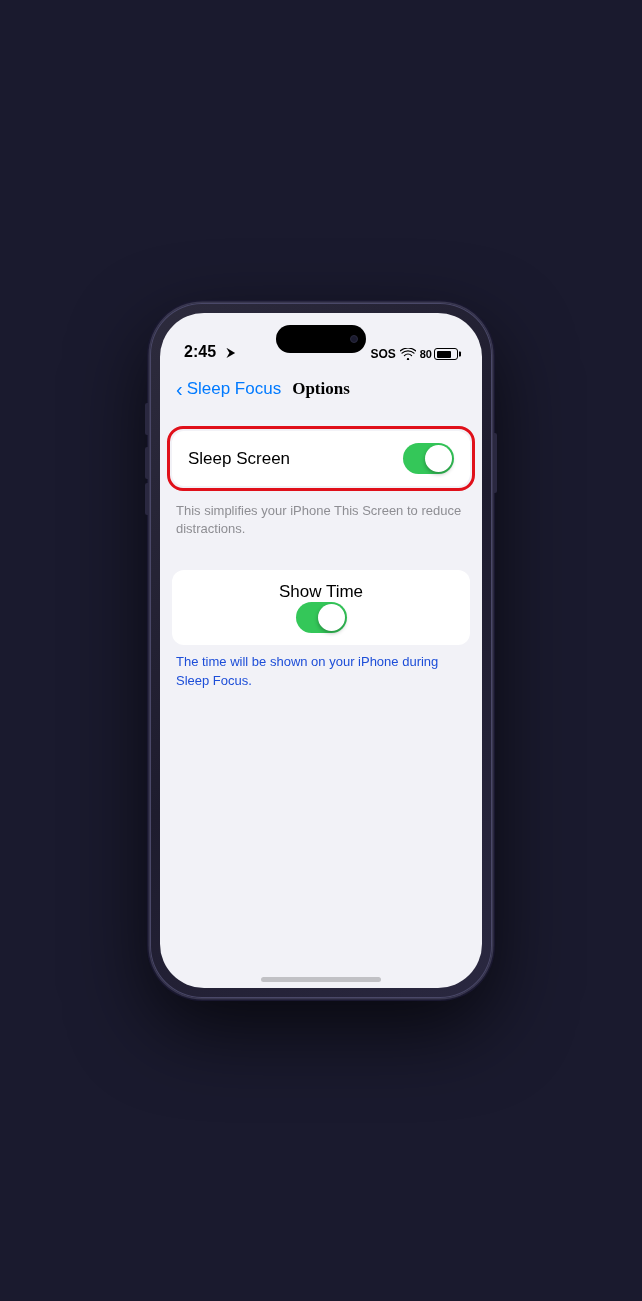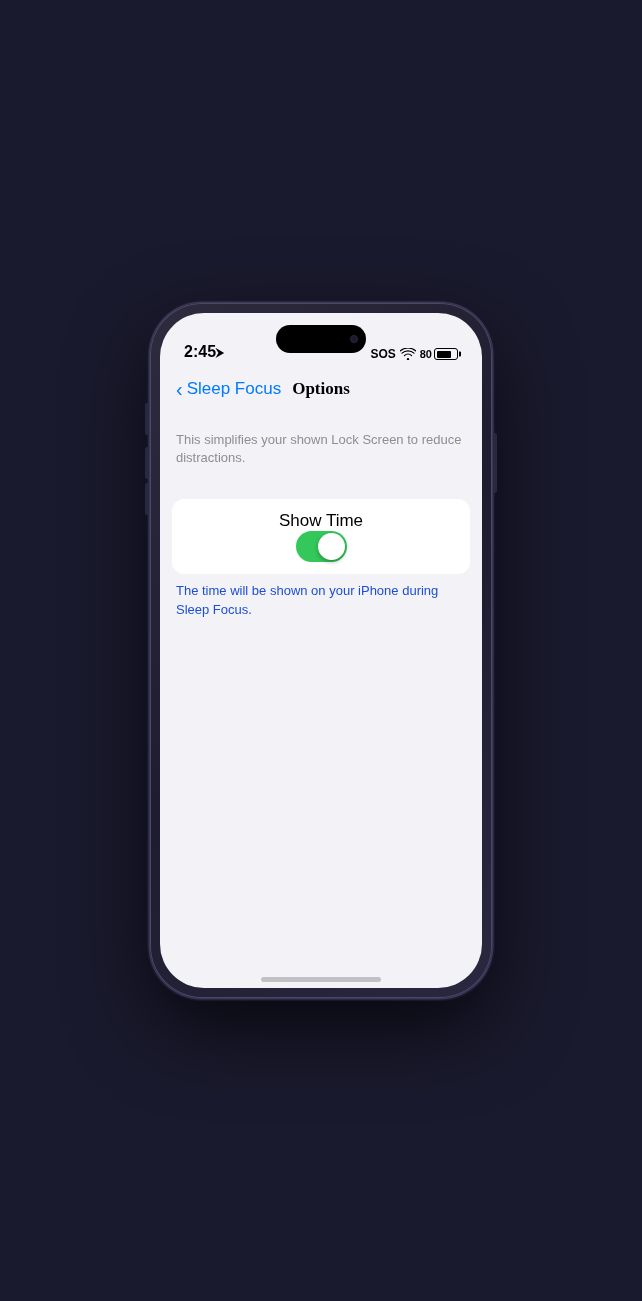--- a/index.html
+++ b/index.html
@@ -95,21 +95,21 @@
       padding: 0 24px 6px;
       flex-shrink: 0;
     }
 
     .status-time {
       font-size: 16px;
       font-weight: 600;
       color: #000;
       display: flex;
       align-items: center;
-      gap: 0;
+      gap: 11px;
     }
 
     .status-time-arrow {
       font-size: 11px;
       color: #000;
     }
 
     .status-right {
       display: flex;
       align-items: center;
@@ -356,21 +356,31 @@
     <div class="nav-bar">
       <div class="nav-back">
         <span class="nav-back-chevron">‹</span>
         <span>Sleep Focus</span>
       </div>
       <span class="nav-title">Options</span>
     </div>
 
     <div class="content">
 
-      <div class="settings-description">This simplifies your shown Lock Screen to reduce distractions.</div>
+      <div class="highlight-border">
+        <div class="highlight-inner">
+          <div class="settings-row">
+            <span class="settings-row-label">Sleep Screen</span>
+            <div class="toggle on">
+              <div class="toggle-knob"></div>
+            </div>
+          </div>
+        </div>
+      </div>
+      <div class="settings-description">This simplifies your iPhone This Screen to reduce distractions.</div>
 
       <div class="second-section">
         <div class="settings-row">
           <span class="settings-row-label">Show Time</span>
           <div class="toggle on">
             <div class="toggle-knob"></div>
           </div>
         </div>
         <div class="settings-description">The time will be shown on your iPhone during Sleep Focus.</div>
       </div>

